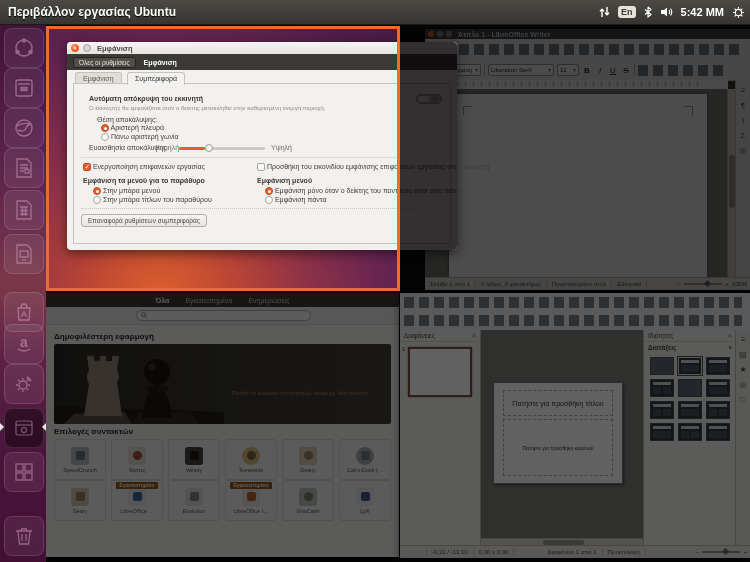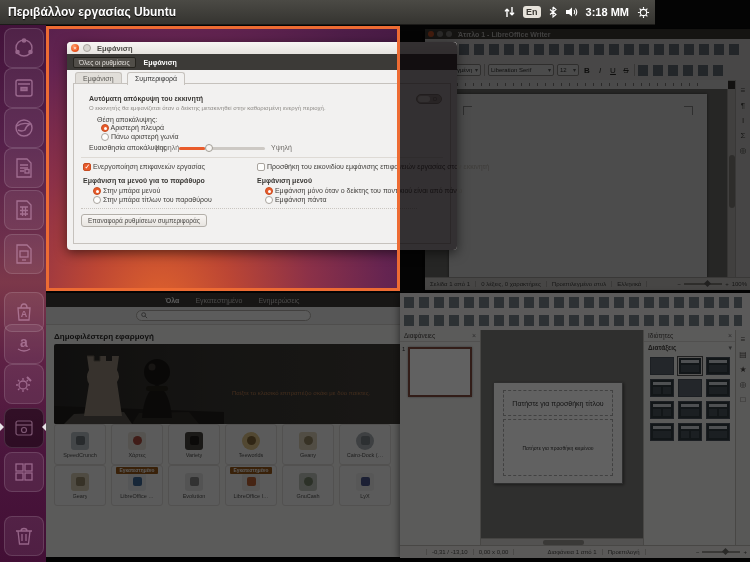--- a/index.html
+++ b/index.html
@@ -2,21 +2,21 @@
 <html><head>
 <meta charset="utf-8">
 <style>
   html,body{margin:0;padding:0;background:#111;}
   .screen{position:relative;width:750px;height:562px;background:#040404;overflow:hidden;
           font-family:"Liberation Sans","DejaVu Sans",sans-serif;color:#222;}
   .abs{position:absolute;}
   .nw{white-space:nowrap;}
 
   
-  .panel{left:0;top:0;width:655px;height:24px;background:linear-gradient(#4b4a45,#353430);
+  .panel{left:0;top:0;width:750px;height:24px;background:linear-gradient(#4b4a45,#353430);
          border-bottom:1px solid #1c1b19;display:flex;align-items:center;z-index:90;}
   .panel-title{color:#fff;font-weight:bold;font-size:12px;padding-left:8px;text-shadow:0 1px 1px #000;}
   .tray{position:absolute;right:5px;top:0;height:24px;display:flex;align-items:center;gap:8px;}
   .kbd-badge{background:#e6e2da;color:#3a3833;font-size:9px;font-weight:bold;border-radius:3px;
              padding:1px 3px;line-height:10px;}
   .clock{color:#fff;font-size:11px;font-weight:bold;}
   .tray svg{display:block;}
 
   
   .launcher{left:0;top:24px;width:46px;height:538px;z-index:80;
@@ -72,21 +72,21 @@
   .slider .fill{position:absolute;left:0;top:0;bottom:0;width:30%;background:#E95B2B;border-radius:2px;}
   .slider .knob{position:absolute;left:30%;top:-3px;width:8px;height:8px;border-radius:50%;
                 background:#f7f5f2;border:1px solid #a29d96;box-sizing:border-box;}
   .divider{position:absolute;height:1px;background:#dedad5;left:14px;right:14px;}
   .push-btn{position:absolute;font-size:6.5px;color:#4a4845;background:linear-gradient(#f8f6f4,#e8e5e1);
             border:1px solid #b3afa9;border-radius:3px;padding:2px 6px;}
 
   
   .window{box-shadow:0 2px 8px rgba(0,0,0,.6);}
   .dim30{filter:brightness(0.30) saturate(0.85);}
-  .dim36{filter:brightness(0.36) saturate(0.85);padding-left:20px;}
+  .dim36{filter:brightness(0.36) saturate(0.85);}
   .dim38{filter:brightness(0.38) saturate(0.85);}
 
   
   .istrip{background:repeating-linear-gradient(90deg,#74808c 0 10px,rgba(0,0,0,0) 10px 15px);}
   .tsep{display:inline-block;width:1px;height:12px;background:#bcb8b3;}
 
   
   .writer{left:425px;top:29px;width:325px;height:261px;background:#3d3a36;z-index:5;}
   .w-title{position:absolute;left:0;top:0;right:0;height:10px;background:#45413c;display:flex;align-items:center;}
   .dot{width:6px;height:6px;border-radius:50%;margin-left:3px;}
@@ -194,21 +194,21 @@
         <svg width="8" height="12" viewBox="0 0 8 12" fill="none" stroke="#fff" stroke-width="1.1">
           <path d="M4 1 L7 3.5 L4 6 L7 8.5 L4 11 V1 M4 6 L1 3.5 M4 6 L1 8.5"></path>
         </svg>
       </span>
       <span>
         <svg width="13" height="12" viewBox="0 0 13 12">
           <polygon points="1,4 4,4 7,1.5 7,10.5 4,8 1,8" fill="#fff"></polygon>
           <path d="M9 4 Q10.4 6 9 8 M10.5 2.5 Q13 6 10.5 9.5" fill="none" stroke="#fff" stroke-width="1.1"></path>
         </svg>
       </span>
-      <span class="clock">3:18 ΜΜ</span>
+      <span class="clock">5:42 ΜΜ</span>
       <span>
         <svg width="13" height="13" viewBox="0 0 14 14">
           <g fill="none" stroke="#fff" stroke-width="1.2">
             <circle cx="7" cy="7" r="3.4"></circle>
             <path d="M7 1 V3 M7 11 V13 M1 7 H3 M11 7 H13 M2.8 2.8 L4.2 4.2 M9.8 9.8 L11.2 11.2 M11.2 2.8 L9.8 4.2 M4.2 9.8 L2.8 11.2"></path>
           </g>
         </svg>
       </span>
     </div>
   </div>
@@ -472,20 +472,21 @@
           <path d="M30 72 L35 40 Q31 33 35 26 L33 12 h7 v5 h6 v-5 h6 v5 h6 v-5 h7 l-2 14 q4 7 0 12 l5 34 z" fill="#9a8c7a"></path>
           <path d="M33 12 h7 v5 h6 v-5" fill="none" stroke="#6e6254" stroke-width="1"></path>
           <circle cx="103" cy="28" r="13" fill="#191613"></circle>
           <circle cx="98" cy="23" r="3.5" fill="#403a33"></circle>
           <path d="M88 74 q2 -26 15 -34 q13 8 15 34 z" fill="#1c1916"></path>
           <rect x="92" y="42" width="22" height="5" rx="2.5" fill="#262119"></rect>
         </svg>
         <div class="banner-sub">Παίξτε το κλασικό επιτραπέζιο σκάκι με δύο παίκτες.</div>
       </div>
 
+      <div class="sec-title">Επιλογές συντακτών</div>
       <div class="tile-row">
         <div class="tile">
           <span class="tile-icon" style="background: rgb(185, 194, 201);">
               <span class="tile-core" style="background: rgb(109, 120, 127);"></span>
             </span>
           <span class="tile-label">SpeedCrunch</span>
         </div>
         <div class="tile">
           <span class="tile-icon" style="background: rgb(236, 231, 221);">
               <span class="tile-core" style="border-radius: 50%; background: rgb(192, 74, 58);"></span>

